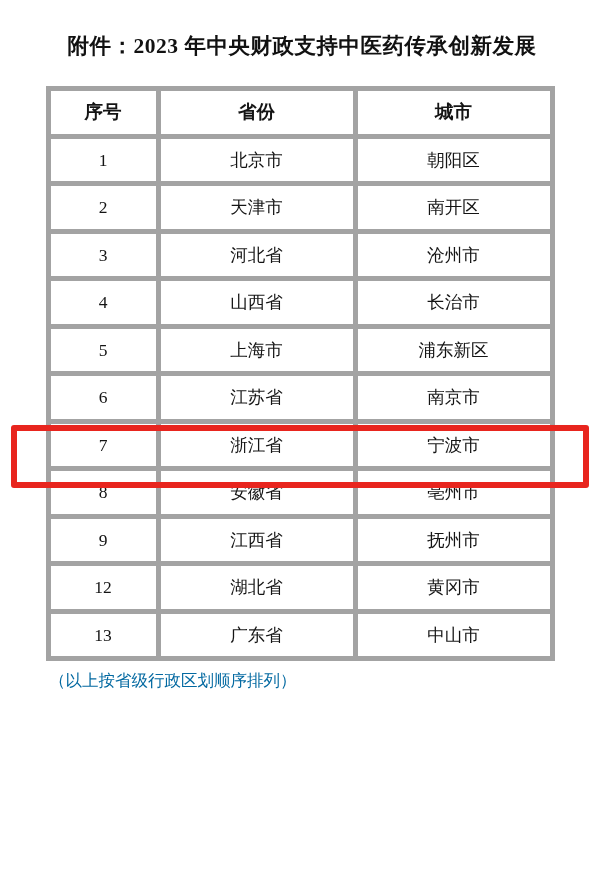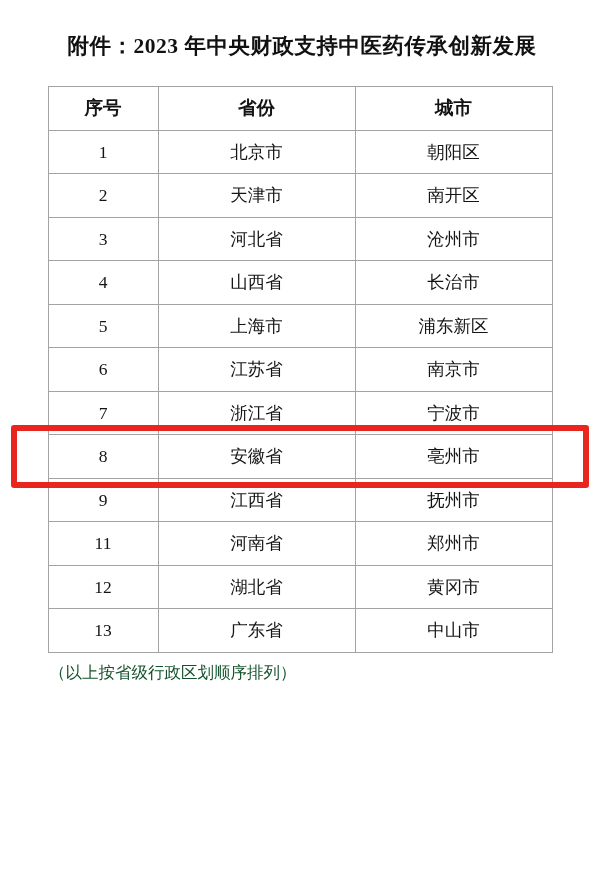--- a/index.html
+++ b/index.html
@@ -41,21 +41,21 @@
     margin-top: 18px;
     position: relative;
   }
   table.list {
     border-collapse: collapse;
     width: 504px;
     margin: 0 auto;
     table-layout: fixed;
   }
   table.list th, table.list td {
-    border: 1px solid #a3a3a3;
+    border: 5px solid #a3a3a3;
     text-align: center;
     font-size: 17.5px;
     height: 42.5px;
     padding: 0;
     line-height: 42.5px;
     color: #141414;
     font-family: "Liberation Serif", "DejaVu Serif", serif;
   }
   table.list th {
     font-weight: bold;
@@ -71,21 +71,21 @@
     position: absolute;
     border: 6px solid #e8251e;
     border-radius: 3px;
     pointer-events: none;
     box-sizing: border-box;
   }
   .footnote {
     width: 504px;
     margin: 9px auto 0 auto;
     font-size: 16.5px;
-    color: #14532d;
+    color: #0369a1;
     text-align: left;
     padding-left: 2px;
   }
 </style>
 </head>
 <body>
 
 <div class="page">
 
   <div class="title-block">
@@ -146,25 +146,20 @@
             <td class="idx">8</td>
             <td>安徽省</td>
             <td>亳州市</td>
           </tr>
           <tr>
             <td class="idx">9</td>
             <td>江西省</td>
             <td>抚州市</td>
           </tr>
           <tr>
-            <td class="idx">11</td>
-            <td>河南省</td>
-            <td>郑州市</td>
-          </tr>
-          <tr>
             <td class="idx">12</td>
             <td>湖北省</td>
             <td>黄冈市</td>
           </tr>
           <tr>
             <td class="idx">13</td>
             <td>广东省</td>
             <td>中山市</td>
           </tr>
         </tbody>

